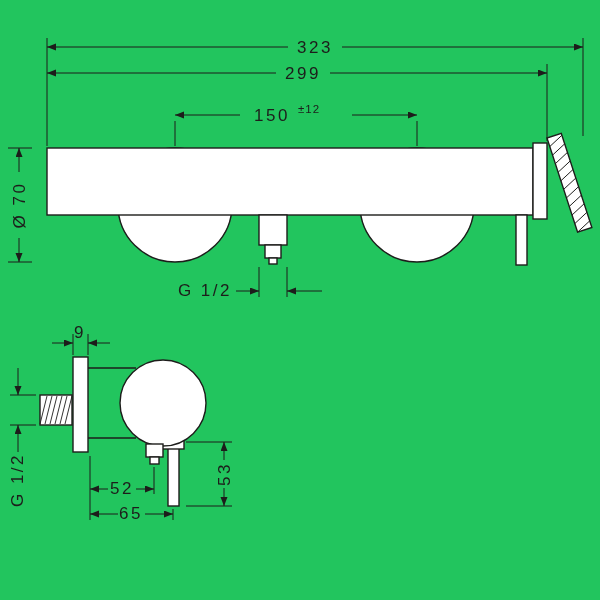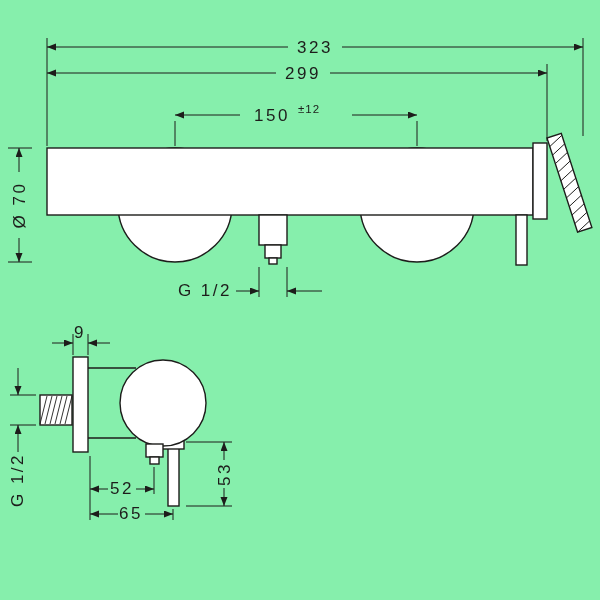--- a/index.html
+++ b/index.html
@@ -1,17 +1,17 @@
 <!DOCTYPE html>
 <html><head>
 <meta charset="utf-8">
 <title>Dimension Drawing</title>
 <style>
   html,body{margin:0;padding:0;background:#ffffff;}
-  .stage{width:600px;height:600px;background:#86efac;position:relative;overflow:hidden;}
+  .stage{width:600px;height:600px;background:#22c55e;position:relative;overflow:hidden;}
   svg{display:block;}
   .shape{stroke:#1d1d1b;stroke-width:1.4;fill:#ffffff;}
   .ln{stroke:#1d1d1b;stroke-width:1.4;fill:none;}
   .thin{stroke:#1d1d1b;stroke-width:0.9;fill:none;}
   .dim{stroke:#1d1d1b;stroke-width:1;fill:none;}
   .ext{stroke:#1d1d1b;stroke-width:1;fill:none;}
   .txt{font-family:"Liberation Sans",sans-serif;font-size:17px;letter-spacing:2.5px;fill:#1d1d1b;}
   .txt-sm{font-family:"Liberation Sans",sans-serif;font-size:11.5px;letter-spacing:1px;fill:#1d1d1b;}
 </style>
 </head>

